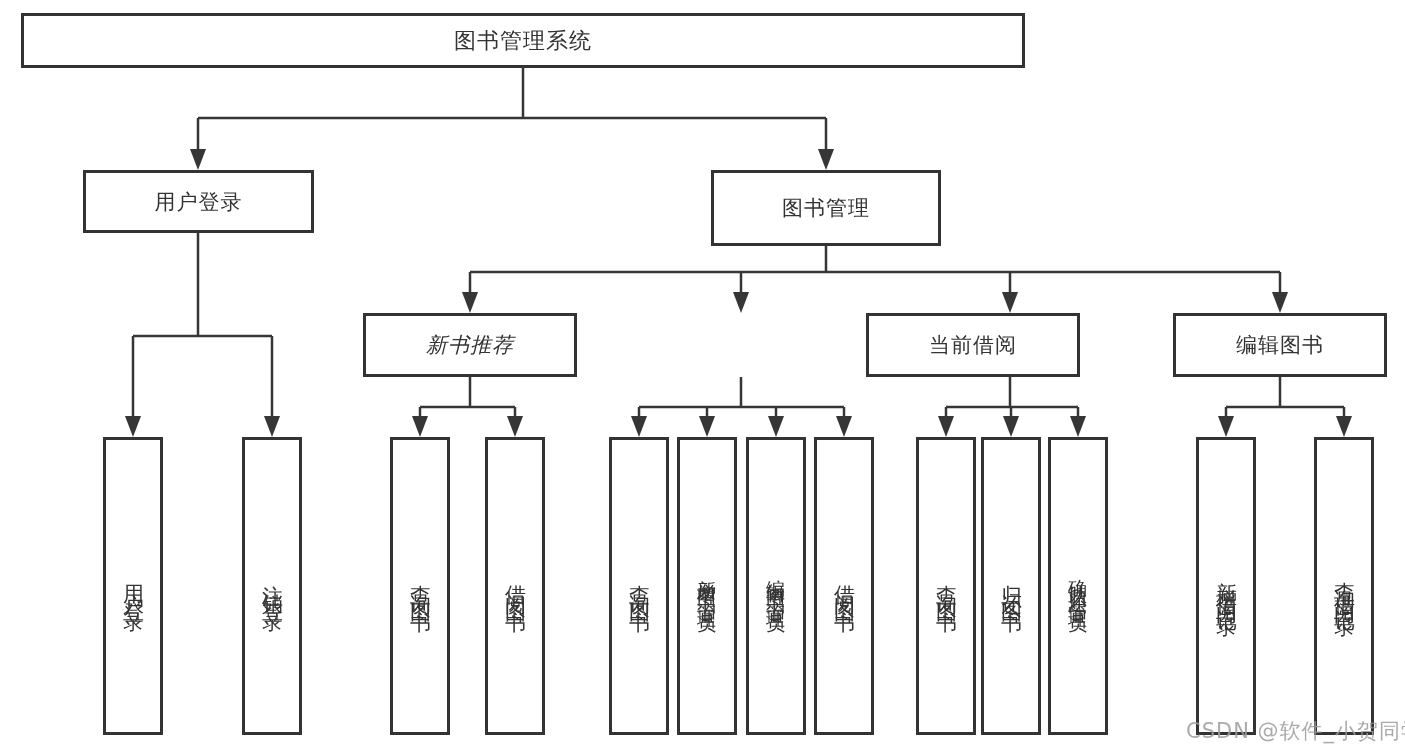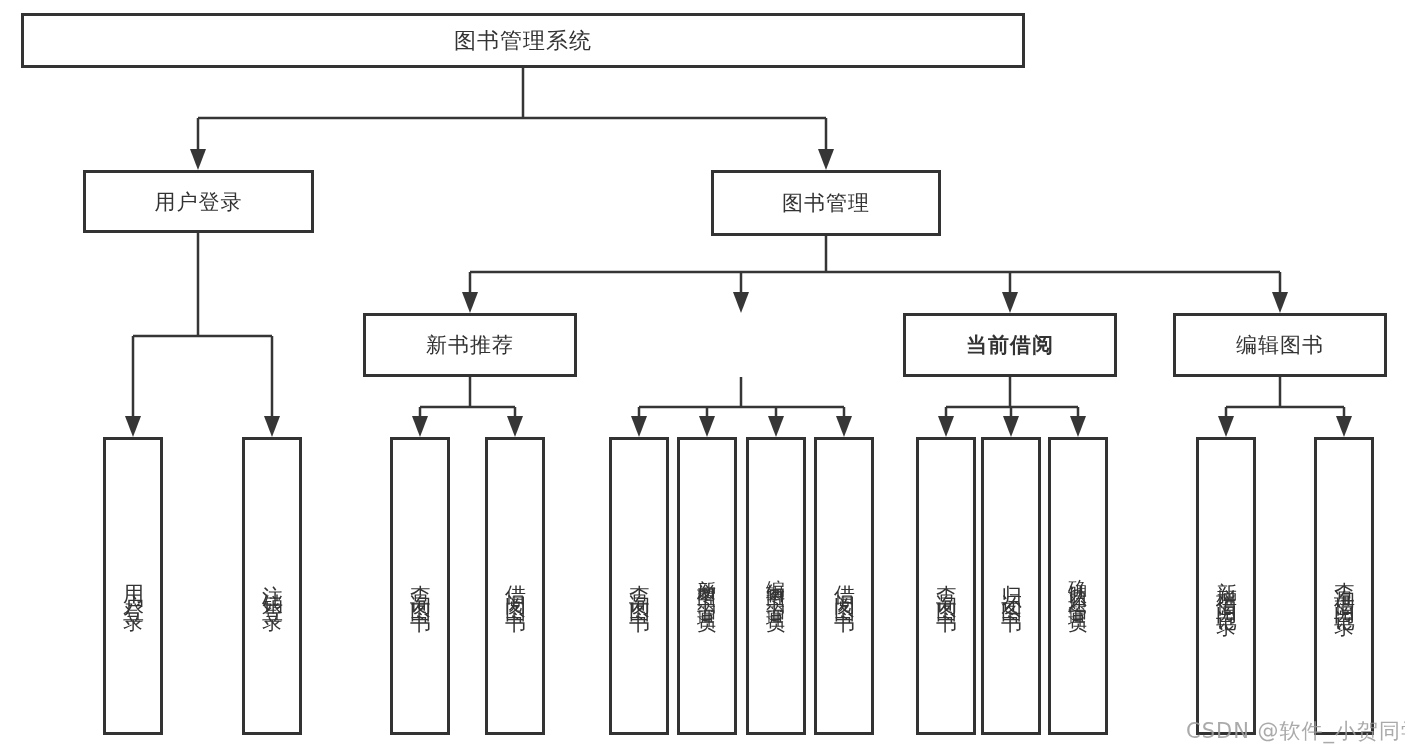--- a/index.html
+++ b/index.html
@@ -84,24 +84,24 @@
       <polygon points="1003,416 1019,416 1011,437"></polygon>
       <polygon points="1070,416 1086,416 1078,437"></polygon>
       <polygon points="1218,416 1234,416 1226,437"></polygon>
       <polygon points="1336,416 1352,416 1344,437"></polygon>
     </g>
   </svg>
 
   <div class="hnode" style="left:21px;top:13px;width:1004px;height:55px;font-size:22px;">图书管理系统</div>
 
   <div class="hnode" style="left:83px;top:170px;width:231px;height:63px;">用户登录</div>
-  <div class="hnode" style="left:711px;top:170px;width:230px;height:66px;">图书管理</div>
+  <div class="hnode" style="left:711px;top:170px;width:230px;height:76px;">图书管理</div>
 
-  <div class="hnode" style="left:363px;top:313px;width:214px;height:64px;">新书推荐</div>
-  <div class="hnode" style="left:903px;top:313px;width:214px;height:64px;font-weight:bold;">当前借阅</div>
+  <div class="hnode" style="left:363px;top:313px;width:214px;height:64px;font-style:italic;">新书推荐</div>
+  <div class="hnode" style="left:866px;top:313px;width:214px;height:64px;">当前借阅</div>
   <div class="hnode" style="left:1173px;top:313px;width:214px;height:64px;">编辑图书</div>
 
   <div class="vnode" style="left:103px;top:437px;width:60px;height:298px;">
     <span class="vtext">用户登录</span>
   </div>
   <div class="vnode" style="left:242px;top:437px;width:60px;height:298px;">
     <span class="vtext">注销登录</span>
   </div>
 
   <div class="vnode" style="left:390px;top:437px;width:60px;height:298px;">

